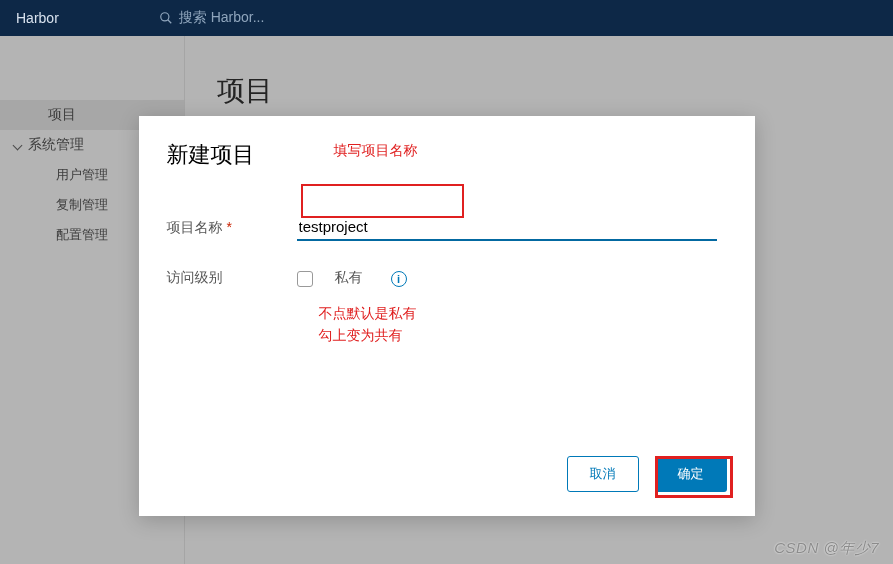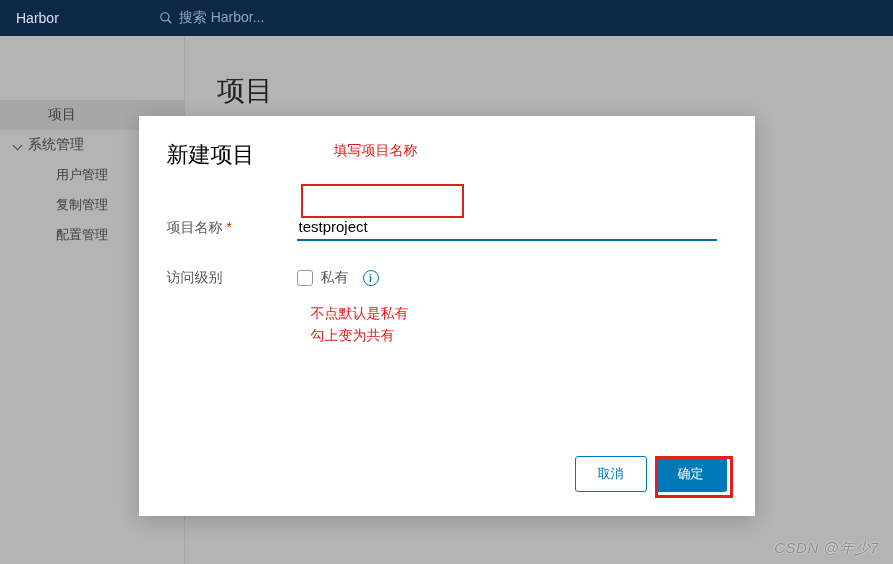--- a/index.html
+++ b/index.html
@@ -24,26 +24,26 @@
     .modal-title { font-size: 22px; font-weight: 400; color: #000; margin-bottom: 2px; }
     .annot { color: #e02020; font-size: 14px; position: absolute; }
     .annot-1 { top: 26px; left: 195px; }
     .form-row { display: flex; align-items: center; margin-top: 42px; }
     .form-label { width: 130px; font-size: 14px; color: #565656; }
     .form-label .req { color: #c92100; margin-left: 4px; }
     .text-input { border: none; border-bottom: 2px solid #0369a1; padding: 4px 2px; font-size: 15px; color: #000; width: 420px; outline: none; background: transparent; }
     .input-hl { border: 2px solid #e02020; position: absolute; left: 162px; top: 68px; width: 163px; height: 34px; pointer-events: none; }
     .access-row { margin-top: 28px; display: flex; align-items: center; }
     .access-row .form-label { width: 130px; }
-    .checkbox-wrap { display: flex; align-items: center; gap: 8px; }
+    .checkbox-wrap { display: flex; align-items: flex-end; gap: 22px; }
     .chk { width: 16px; height: 16px; border: 1px solid #999; border-radius: 3px; background: #fff; }
     .chk-label { color: #565656; font-size: 14px; }
     .info-icon { width: 16px; height: 16px; border: 1.5px solid #0079b8; border-radius: 50%; display: inline-flex; align-items: center; justify-content: center; font-size: 11px; color: #0079b8; font-weight: 700; margin-left: 6px; }
-    .annot-2 { top: 186px; left: 172px; line-height: 1.6; }
-    .modal-footer { margin-top: auto; display: flex; justify-content: flex-end; gap: 8px; padding-top: 110px; }
+    .annot-2 { top: 186px; left: 180px; line-height: 1.6; }
+    .modal-footer { margin-top: auto; display: flex; justify-content: flex-end; gap: 16px; padding-top: 110px; }
     .btn { padding: 8px 22px; font-size: 13px; border-radius: 3px; cursor: pointer; border: 1px solid transparent; }
     .btn-outline { border-color: #0079b8; color: #0079b8; background: #fff; }
     .btn-primary { background: #0079b8; color: #fff; }
     .btn-hl { border: 3px solid #e02020; position: absolute; right: 22px; bottom: 18px; width: 78px; height: 42px; pointer-events: none; }
     .watermark { position: absolute; right: 14px; bottom: 6px; color: rgba(120,120,120,0.8); font-size: 15px; font-style: italic; letter-spacing: 0.5px; text-shadow: 0 0 2px #fff; }
   </style>
 </head>
 <body>
 
 <div class="topbar">

